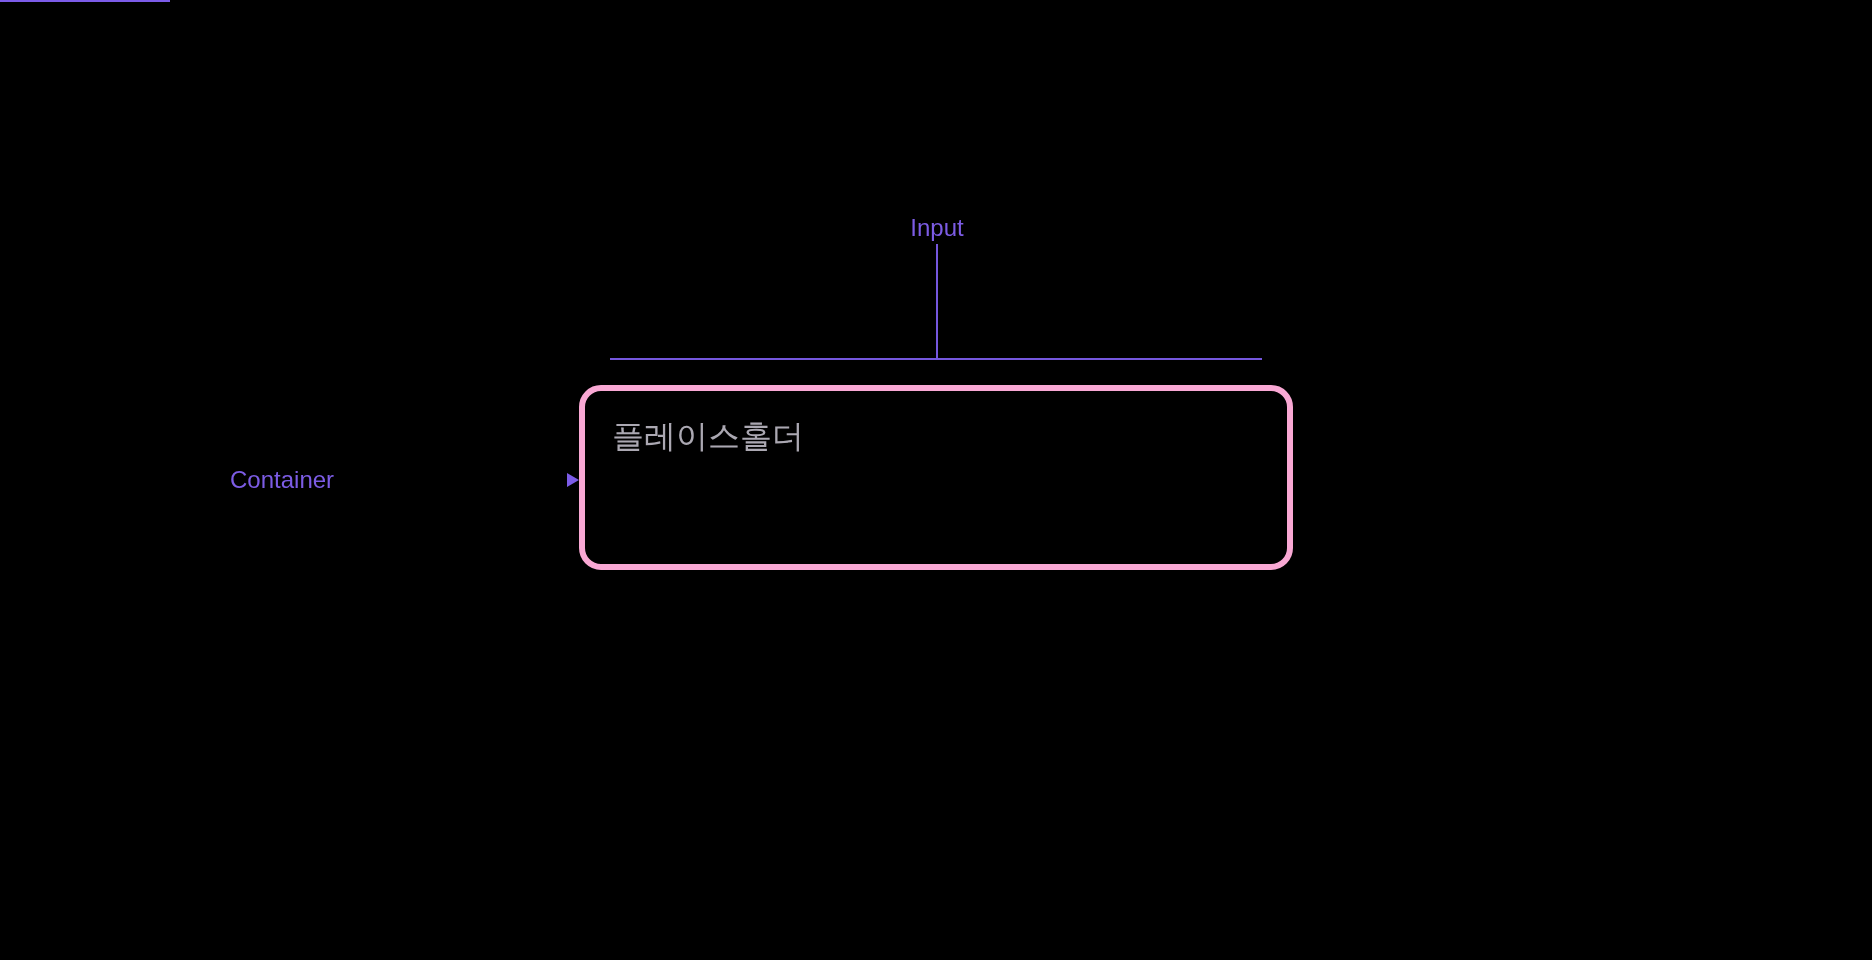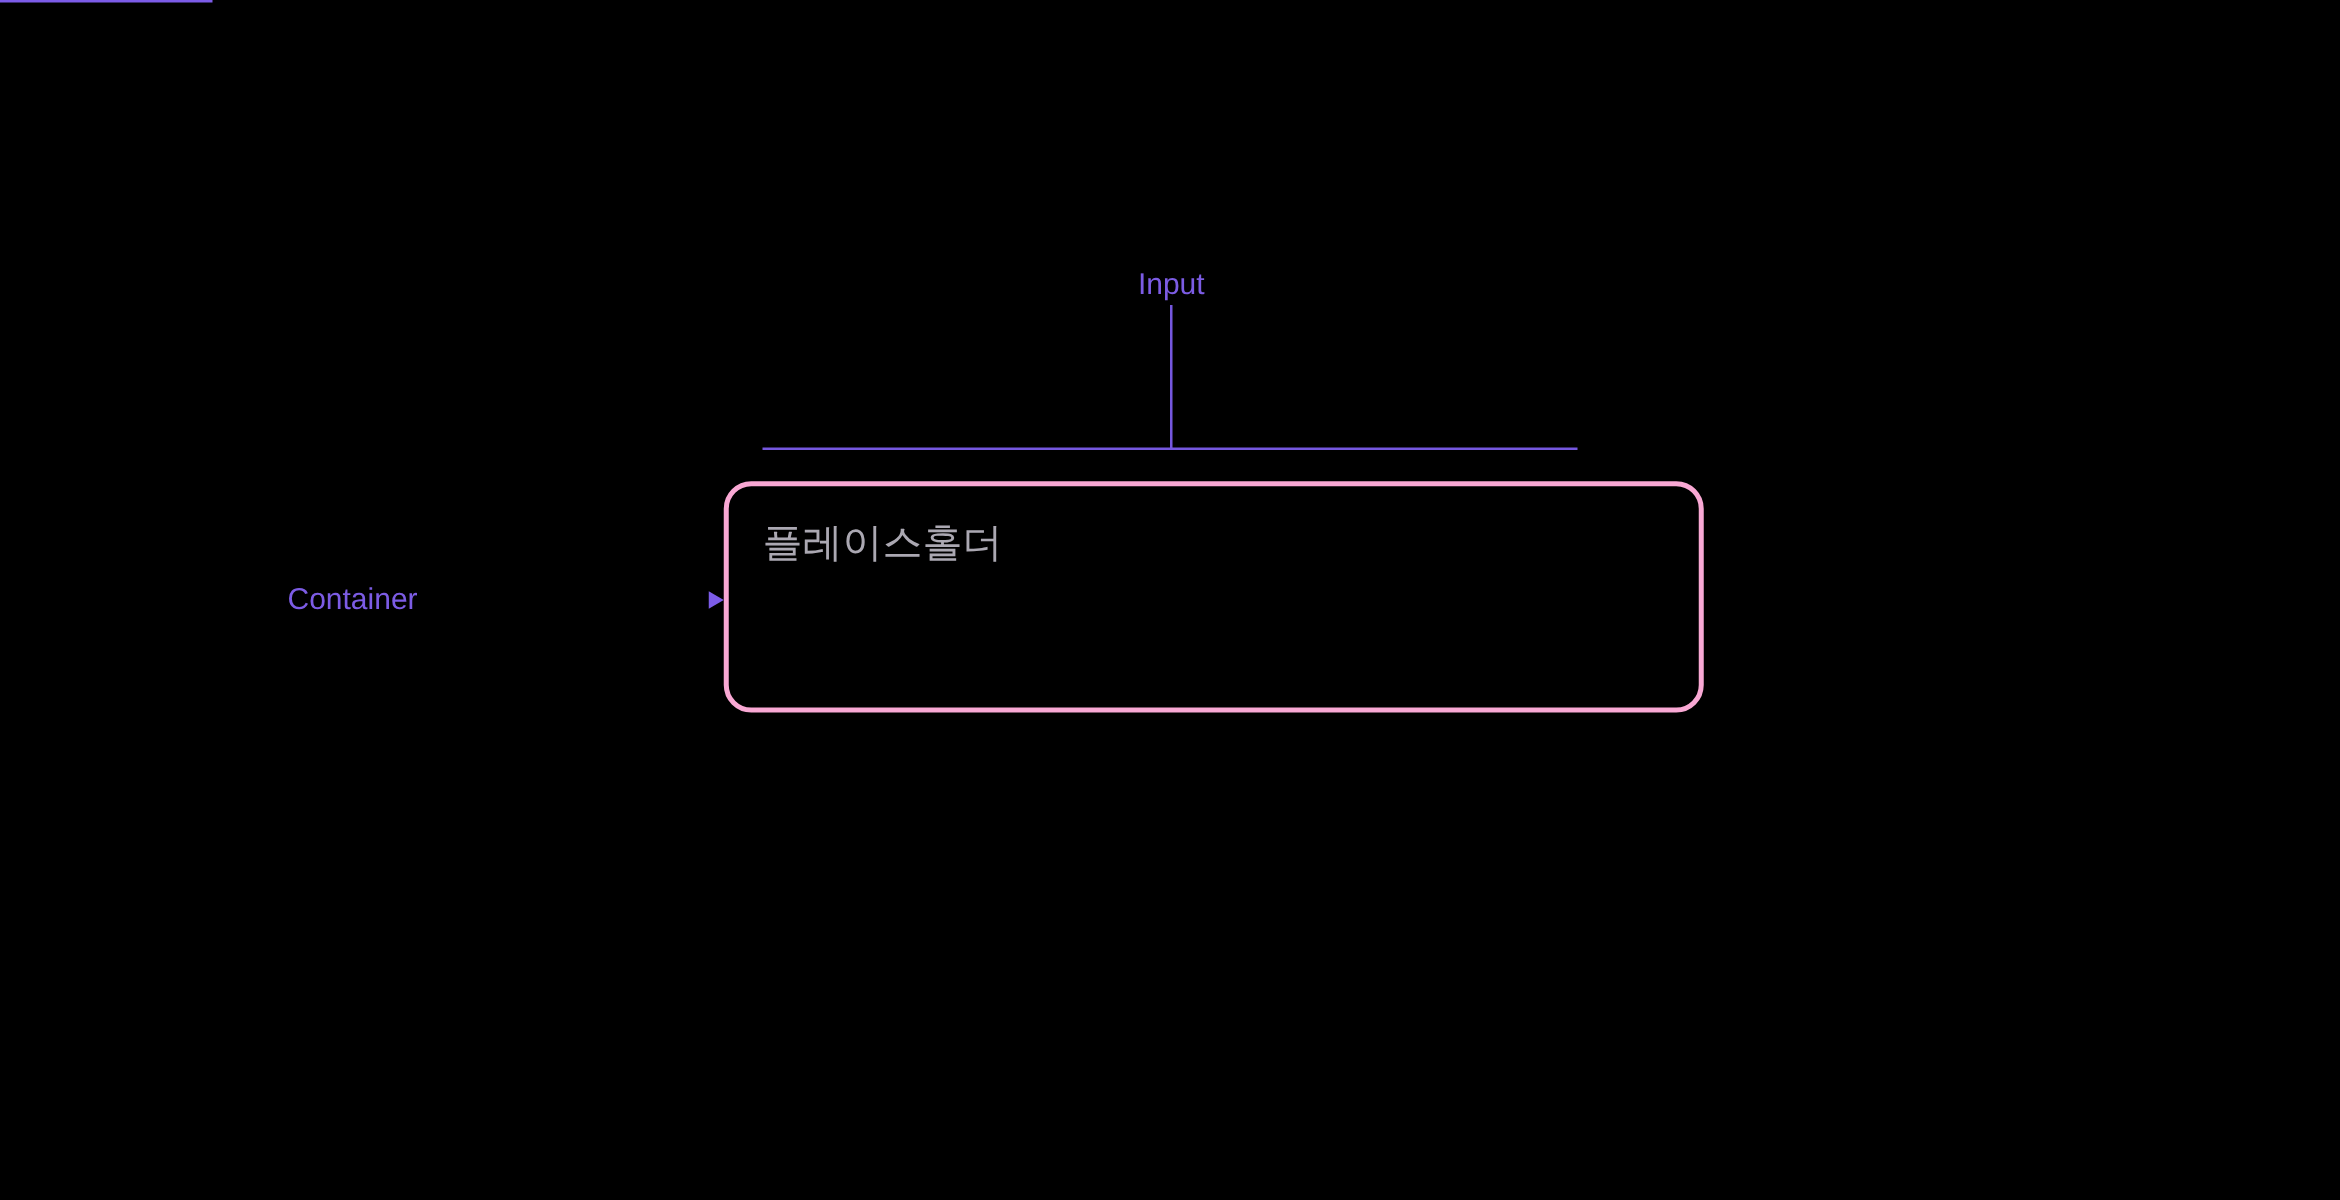--- a/index.html
+++ b/index.html
@@ -63,24 +63,24 @@
     width: 0;
     height: 0;
     border-top: 7px solid transparent;
     border-bottom: 7px solid transparent;
     border-left: 12px solid #7C5CE8;
   }
   #input-container {
     position: absolute;
     left: 579px;
     top: 385px;
-    width: 784px;
+    width: 714px;
     height: 185px;
     box-sizing: border-box;
-    border: 4px solid #f9a8d4;
+    border: 6px solid #f9a8d4;
     border-radius: 22px;
     background: transparent;
     cursor: text;
   }
   #input-placeholder {
     position: absolute;
     left: 27px;
     top: 26px;
     color: #ABA8B2;
     font-size: 32px;

